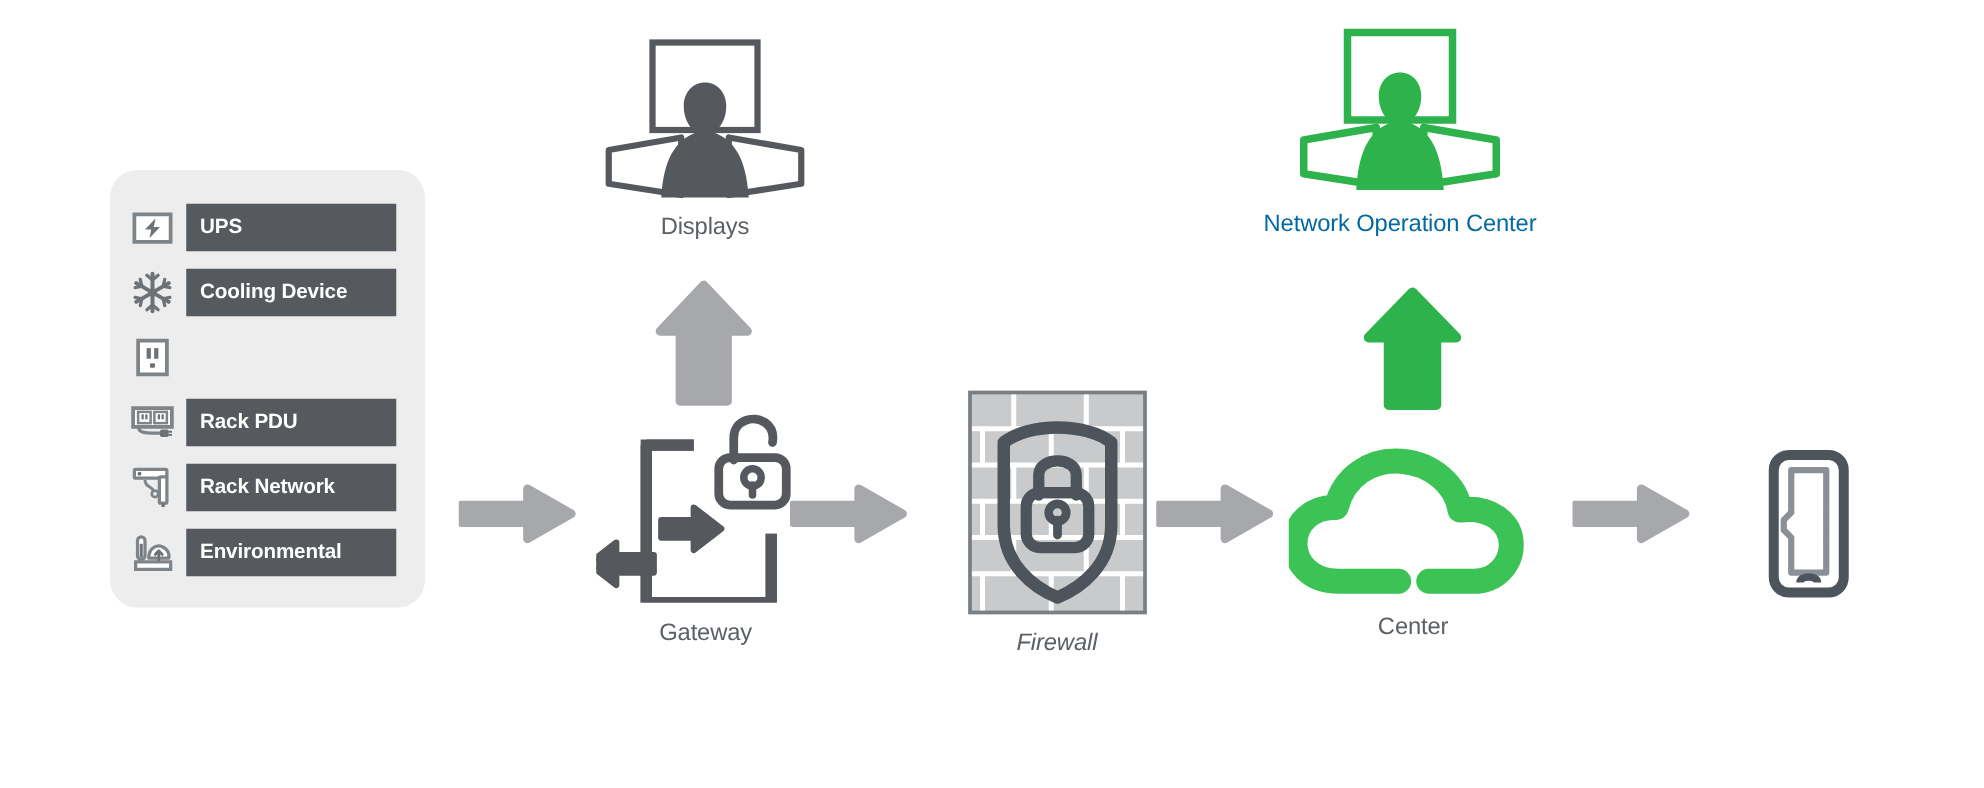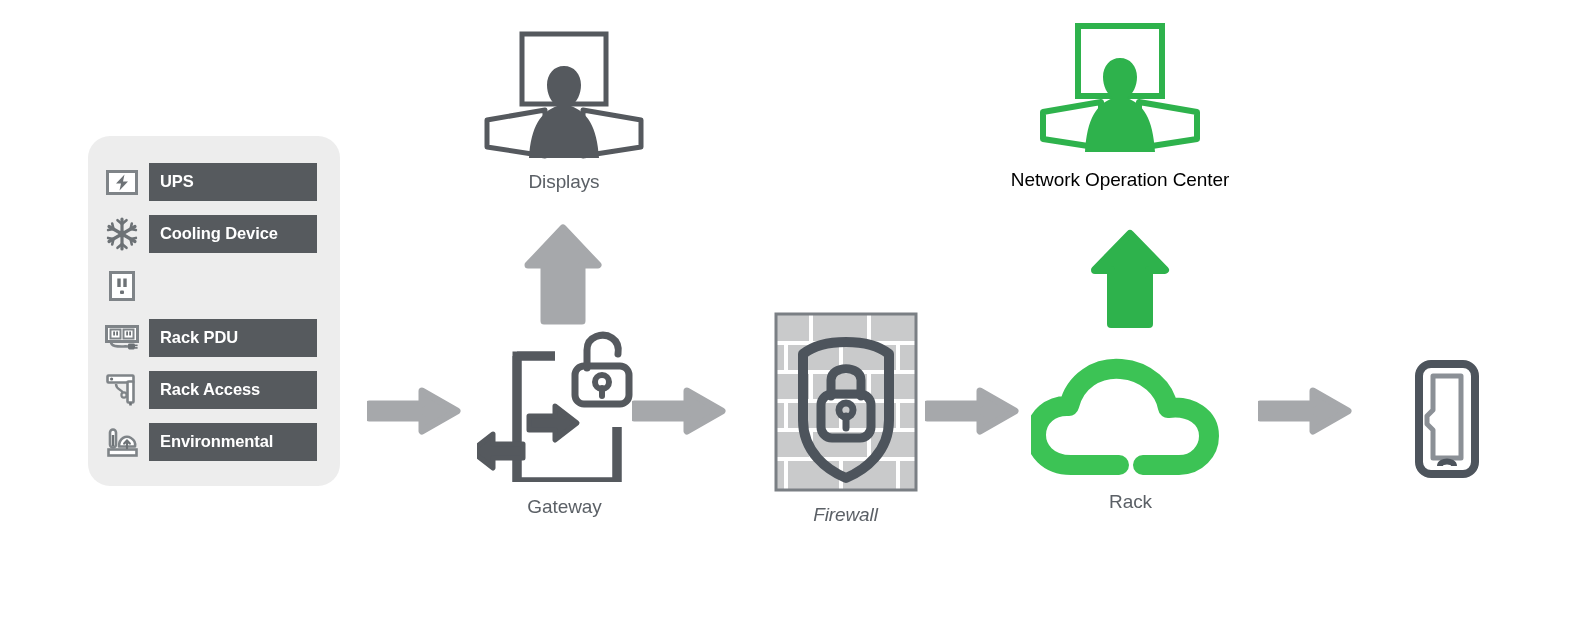--- a/index.html
+++ b/index.html
@@ -76,21 +76,21 @@
     align-items: flex-end;
     justify-content: center;
   }
   .node-label {
     font-size: 19px;
     color: #5b6066;
     white-space: nowrap;
     letter-spacing: -0.1px;
   }
   .node-label.green {
-    color: #000000;
+    color: #0369a1;
   }
 
   
   .arrow {
     position: absolute;
   }
 </style>
 </head>
 <body>
 
@@ -178,21 +178,21 @@
           <svg width="40" height="40" viewBox="0 0 40 40">
             <rect x="5.5" y="5.5" width="26" height="7" rx="1" fill="#ffffff" stroke="#7f8488" stroke-width="2.6"></rect>
             <circle cx="9.6" cy="9" r="1.6" fill="#6d7276"></circle>
             <rect x="25.5" y="11.5" width="6" height="21" rx="1" fill="#ffffff" stroke="#7f8488" stroke-width="2.6"></rect>
             <path d="M28.5 32.5 L28.5 35.5" stroke="#6d7276" stroke-width="2.6"></path>
             <path d="M14 14 C14 20 20 19 21 23" stroke="#7f8488" stroke-width="2.4" fill="none"></path>
             <circle cx="22" cy="25" r="2.6" fill="none" stroke="#7f8488" stroke-width="2.2"></circle>
           </svg>
         </span>
         <div class="device-chip">
-          <span class="device-chip-label">Rack Access</span>
+          <span class="device-chip-label">Rack Network</span>
         </div>
       </div>
 
       <div class="device-row">
         <span class="device-icon">
           <svg width="40" height="40" viewBox="0 0 40 40">
             <rect x="6.5" y="27.5" width="28" height="6" fill="#ffffff" stroke="#7f8488" stroke-width="2.6"></rect>
             <rect x="8" y="7.5" width="6" height="18" rx="3" fill="#ffffff" stroke="#7f8488" stroke-width="2.6"></rect>
             <rect x="9.8" y="13" width="2.4" height="11" fill="#6d7276"></rect>
             <path d="M17 24.5 C17 16 24 13 29 16 C33 18.4 33.5 22 33 24.5 Z" fill="#ffffff" stroke="#7f8488" stroke-width="2.6" stroke-linejoin="round"></path>
@@ -335,21 +335,21 @@
       <path d="M47 6 L82 42 L66 42 L66 96 L28 96 L28 42 L12 42 Z" fill="#2eb24c" stroke="#2eb24c" stroke-width="8" stroke-linejoin="round"></path>
     </svg>
   </div>
 
   <div class="node" style="left:1028px; top:355px; width:205px;">
     <div class="node-graphic" style="height:130px;">
       <svg width="200" height="130" viewBox="0 0 200 130">
         <path d="M88 110 L40 110 C16 110 5 94 5 80 C5 62 20 50 38 51 C44 26 66 12 90 14 C116 16 134 34 137 53 C160 50 178 62 178 81 C178 96 166 110 148 110 L112 110" fill="none" stroke="#3cc355" stroke-width="20" stroke-linecap="round" stroke-linejoin="round"></path>
       </svg>
     </div>
-    <div class="node-label" style="margin-top:6px;">Rack</div>
+    <div class="node-label" style="margin-top:6px;">Center</div>
   </div>
 
   <div class="arrow" style="left:1258px; top:385px;">
     <svg width="95" height="52" viewBox="0 0 95 52">
       <path d="M2 19 L55 19 L55 6 L90 26 L55 46 L55 33 L2 33 Z" fill="#a6a8ab" stroke="#a6a8ab" stroke-width="7" stroke-linejoin="round"></path>
     </svg>
   </div>
 
   <div class="node" style="left:1338px; top:358px; width:215px;">
     <div class="node-graphic" style="height:128px;">

